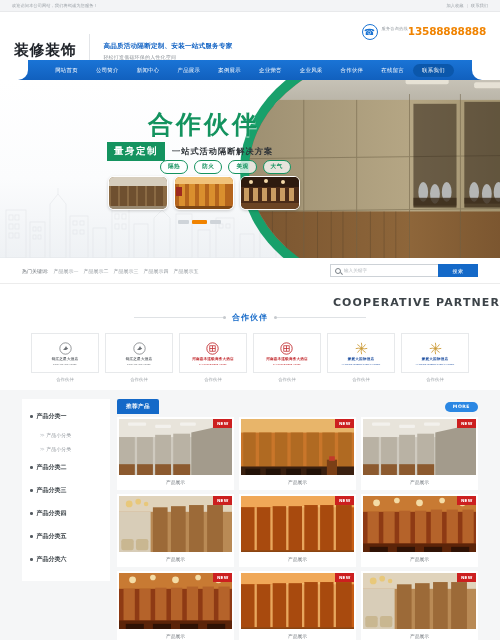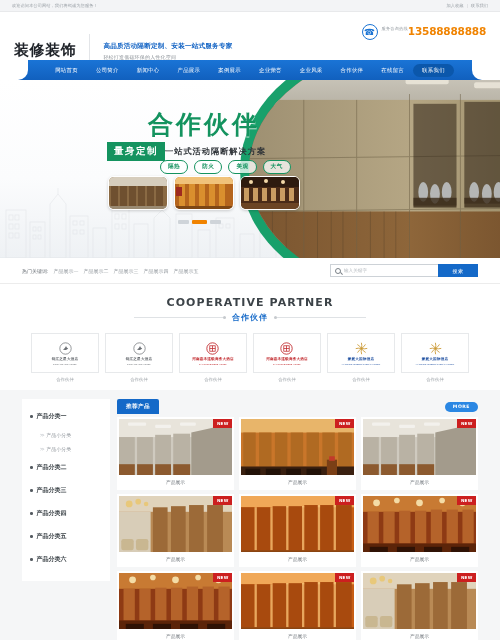--- a/index.html
+++ b/index.html
@@ -67,21 +67,21 @@
   .arc-inner {
     position: absolute; left: 9px; top: 9px; right: -2px; bottom: 9px;
     border-radius: 50%; overflow: hidden; background:#6d5c3f;
   }
   .partition-photo { position: absolute; inset: 0; }
   .banner-title {
     position: absolute; left: 148px; top: 28px; font-size: 25px; font-weight: 700;
     color: #14935f; letter-spacing: 3px; font-family: "DejaVu Sans", sans-serif;
     text-shadow: 0 1px 0 rgba(255,255,255,.7);
   }
-  .banner-sub-row { position: absolute; left: 107px; top: 62px; display: flex; align-items: center; }
+  .banner-sub-row { position: absolute; left: 107px; top: 62px; display: flex; align-items: center; gap: 7px; }
   .badge-custom {
     background: #14935f; color: #fff; font-size: 9.5px; font-weight: 700;
     padding: 3px 7px; letter-spacing: 1.5px; font-family: "DejaVu Sans", sans-serif;
   }
   .banner-sub { font-size: 8.2px; color: #2c3136; letter-spacing: 1px; font-weight: 600; }
   .tags { position: absolute; left: 160px; top: 80px; display: flex; gap: 6px; }
   .tag { border: 1px solid #14935f; color: #14935f; font-size: 5.6px; font-weight: 700;
          border-radius: 9px; padding: 2px 7px; background: rgba(255,255,255,.75); letter-spacing: .5px; }
   .thumbs { position: absolute; left: 108px; top: 96px; display: flex; gap: 6px; }
   .thumb { width: 60px; height: 34px; border-radius: 6px; overflow: hidden;
@@ -101,21 +101,21 @@
                   display: flex; align-items: center; gap: 3px; padding: 0 4px; background:#fff; }
   .search-ico { width: 6px; height: 6px; border: 1px solid #7b8288; border-radius: 50%; position: relative; flex:none;}
   .search-ico::after { content:""; position:absolute; right:-2.5px; bottom:-1.5px; width:3px; height:1px;
                        background:#7b8288; transform: rotate(45deg); }
   .search-ph { font-size: 4.6px; color: #b3b8bd; }
   .search-btn { width: 40px; height: 13px; background: #1469c8; color: #fff; font-size: 5px;
                 display: flex; align-items: center; justify-content: center; letter-spacing: .5px; }
 
   
   .partner { padding: 12px 0 8px; background: #fff; }
-  .sec-title-en { text-align: center; font-size: 11px; font-weight: 700; color: #3c4348;
+  .sec-title-en { text-align: right; font-size: 11px; font-weight: 700; color: #3c4348;
                   letter-spacing: 1.1px; font-family: "DejaVu Sans", sans-serif; }
   .sec-title-row { display: flex; align-items: center; justify-content: center; gap: 6px; margin-top: 3px; }
   .sec-line { width: 92px; height: 1px; background: #dfe2e5; position: relative; }
   .sec-line::after { content:""; position:absolute; top:-1.5px; width:3px; height:3px;
                      border-radius:50%; background:#c6cace; }
   .sec-line.l::after { right: 0; }
   .sec-line.r::after { left: 0; }
   .sec-title-cn { font-size: 8px; font-weight: 700; color: #1469c8; letter-spacing: 1px; }
   .partner-row { display: flex; justify-content: center; gap: 6px; margin-top: 10px; padding: 0 22px; }
   .partner-cell { width: 68px; }

